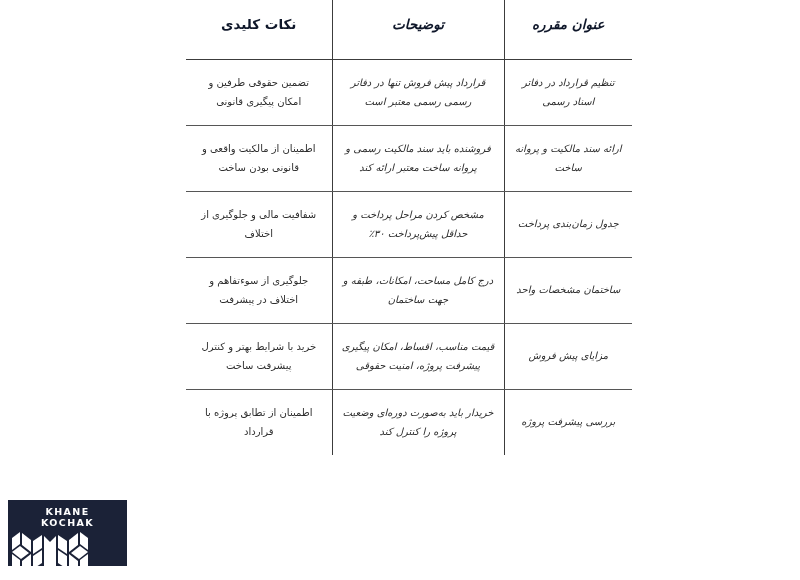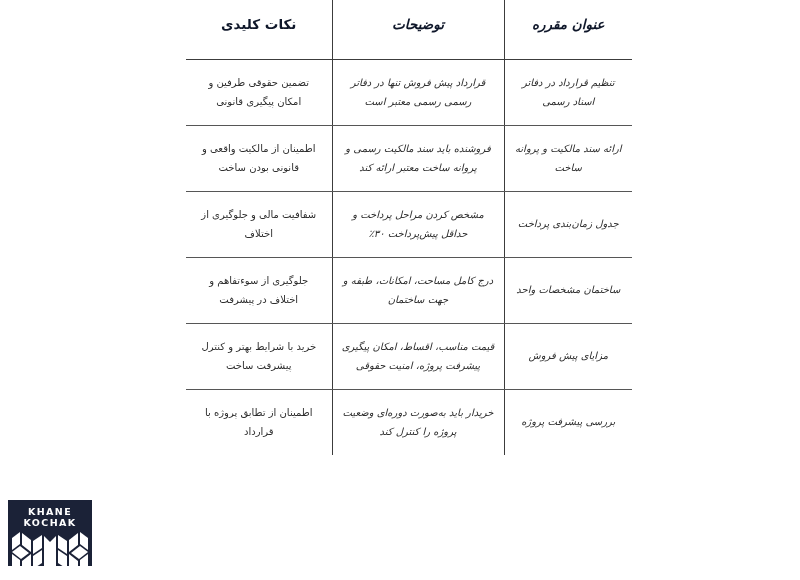--- a/index.html
+++ b/index.html
@@ -76,20 +76,21 @@
 
   
   #brand-logo {
     position: absolute;
     left: 8px;
     top: 500px;
     width: 84px;
     height: 66px;
     background: #1b2237;
     overflow: hidden;
+    padding-left: 35px;
   }
 
   #brand-logo .logo-wordmark {
     position: absolute;
     top: 7px;
     left: 0;
     right: 0;
     text-align: center;
     color: #ffffff;
     font-family: "DejaVu Sans", "Liberation Sans", sans-serif;

